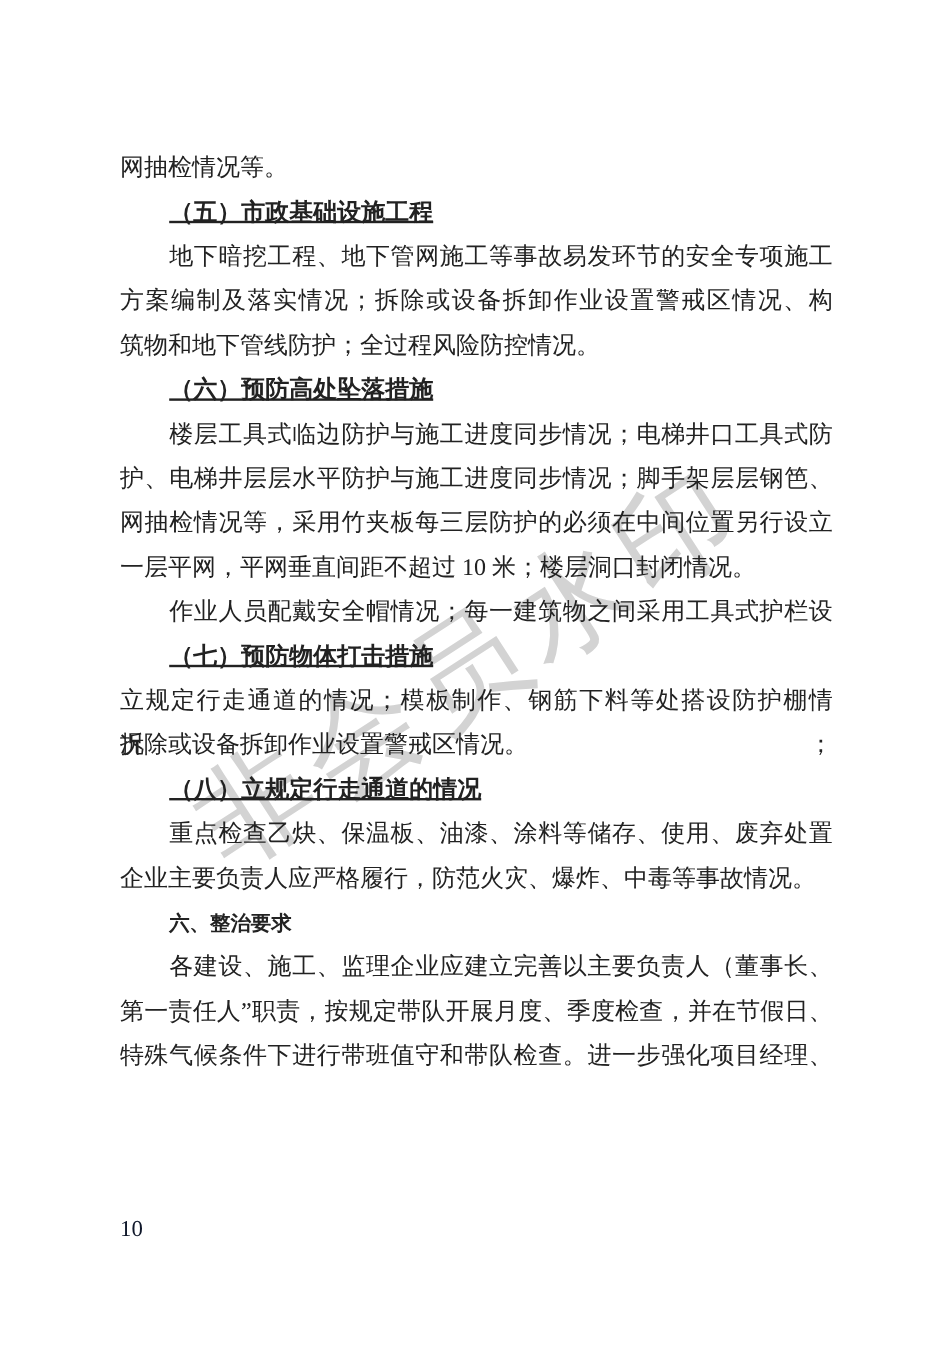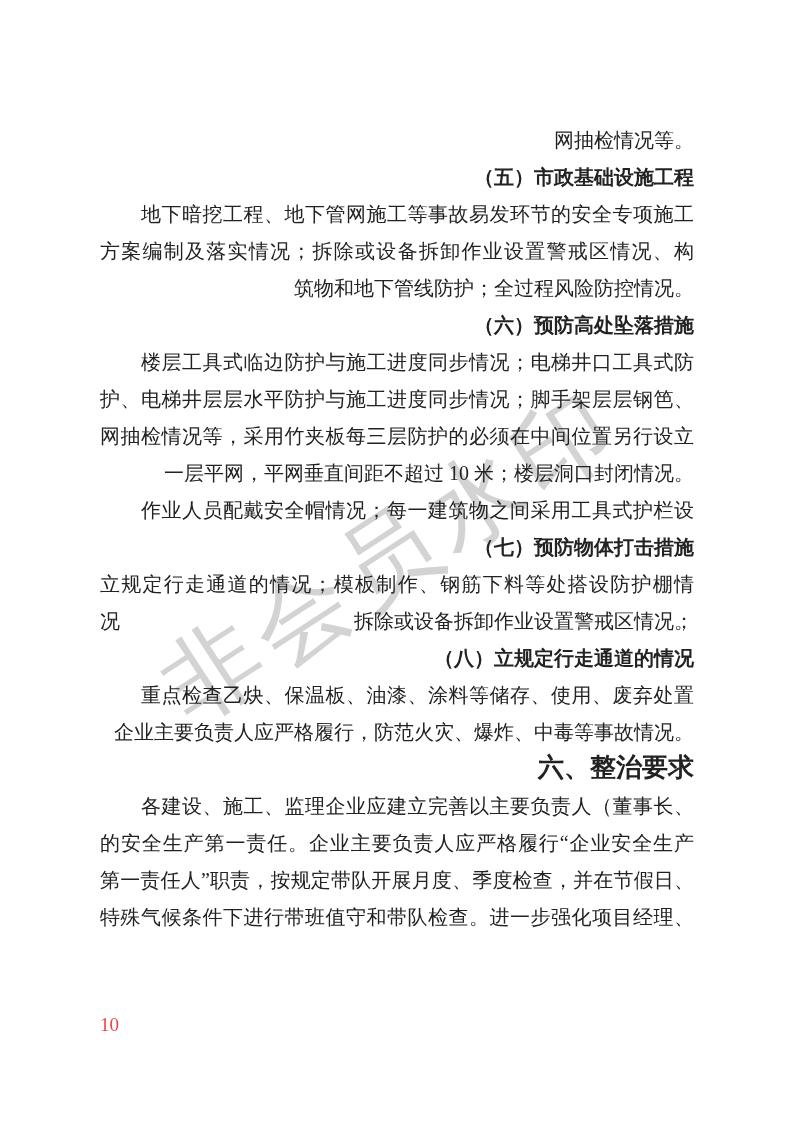--- a/index.html
+++ b/index.html
@@ -34,44 +34,45 @@
     left: 100px;
     top: 122px;
     width: 594px;
     z-index: 1;
   }
   .line {
     height: 37px;
     line-height: 37px;
     font-size: 20px;
     color: #222222;
-    text-align: right;
+    text-align: left;
   }
   .line.justified {
     text-align: justify;
     text-align-last: justify;
   }
   .line.indented {
     padding-left: 41px;
   }
   .line.sub-heading {
     font-weight: 600;
+    text-decoration: underline;
   }
   .line.main-heading {
-    font-family: Liberation Mono, monospace;
+    font-family: Liberation Sans, sans-serif;
     font-weight: 700;
-    font-size: 26px;
+    font-size: 17px;
   }
   .page-number {
     position: absolute;
     left: 100px;
     top: 1013px;
     font-size: 19px;
     line-height: 24px;
-    color: #ef4444;
+    color: #0f172a;
     z-index: 1;
   }
 </style>
 </head>
 <body>
 
 <div class="page">
   <div class="watermark">非会员水印</div>
 
   <div class="content" id="doc-content">
@@ -87,19 +88,18 @@
       <div class="line body">一层平网，平网垂直间距不超过 10 米；楼层洞口封闭情况。</div>
       <div class="line body justified indented">作业人员配戴安全帽情况；每一建筑物之间采用工具式护栏设</div>
       <div class="line sub-heading indented">（七）预防物体打击措施</div>
       <div class="line body justified">立规定行走通道的情况；模板制作、钢筋下料等处搭设防护棚情况；</div>
       <div class="line body">拆除或设备拆卸作业设置警戒区情况。</div>
       <div class="line sub-heading indented">（八）立规定行走通道的情况</div>
       <div class="line body justified indented">重点检查乙炔、保温板、油漆、涂料等储存、使用、废弃处置</div>
       <div class="line body">企业主要负责人应严格履行，防范火灾、爆炸、中毒等事故情况。</div>
       <div class="line main-heading indented">六、整治要求</div>
       <div class="line body justified indented">各建设、施工、监理企业应建立完善以主要负责人（董事长、</div>
-      <div class="line body justified">的安全生产第一责任。企业主要负责人应严格履行“企业安全生产</div>
       <div class="line body justified">第一责任人”职责，按规定带队开展月度、季度检查，并在节假日、</div>
       <div class="line body justified">特殊气候条件下进行带班值守和带队检查。进一步强化项目经理、</div>
     </div>
 
   <div class="page-number">10</div>
 </div>
 
 </body></html>

